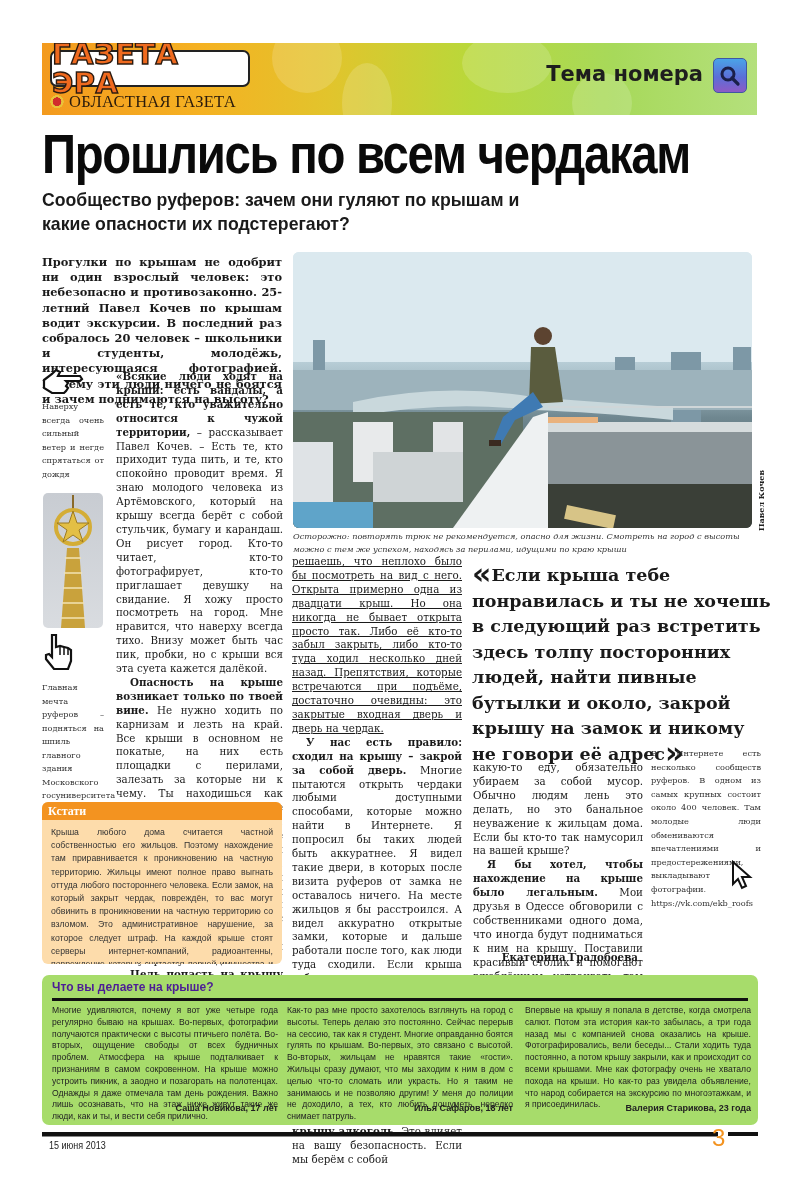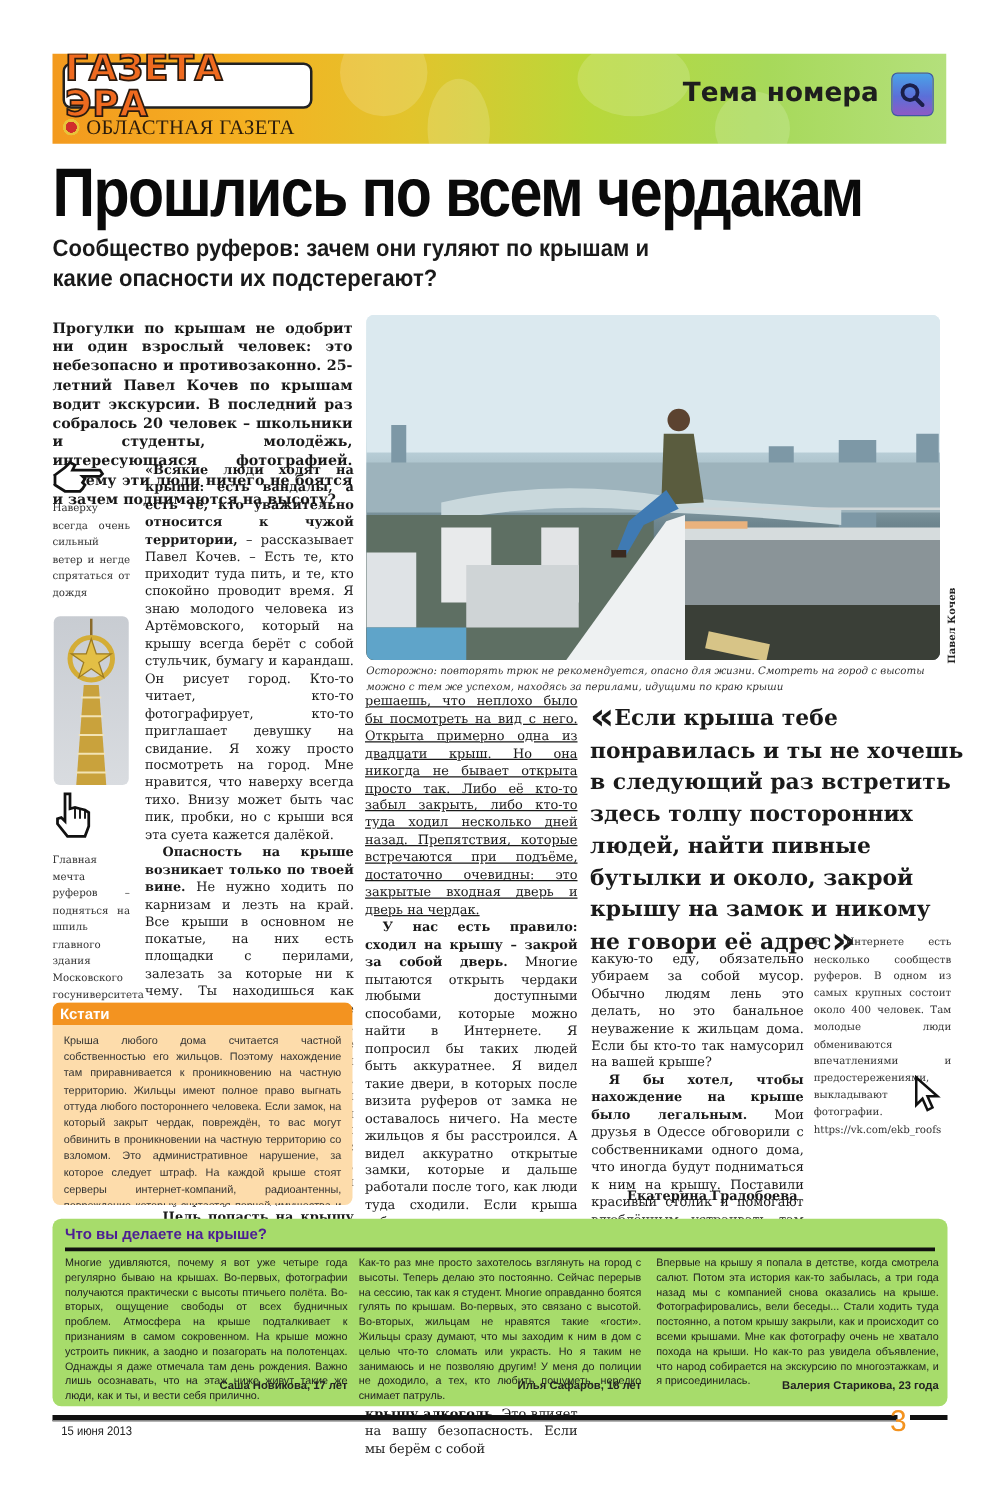--- a/index.html
+++ b/index.html
@@ -57,21 +57,21 @@
   
   #pullquote { left: 472px; top: 563px; width: 300px; font-weight: bold; font-size: 17.5px; line-height: 25.5px; color: #1a1a1a; }
   .guillemet { font-family: "DejaVu Sans", sans-serif; font-weight: bold; font-size: 30px; line-height: 20px; vertical-align: -3px; }
 
   
   #info-note { left: 651px; top: 747px; width: 110px; font-size: 8.2px; line-height: 13.6px; color: #333; text-align: justify; }
   #cursor-icon { left: 731px; top: 860px; }
 
   
   #kstati { left: 42px; top: 802px; width: 240px; height: 162px; background: #fddcab; border-radius: 6px; overflow: hidden; }
-  #kstati-header { height: 18px; background: #f39320; color: #fff; font-family: Liberation Sans, sans-serif; font-weight: bold; font-size: 12px; line-height: 18px; padding-left: 6px; }
+  #kstati-header { height: 18px; background: #f39320; color: #fff; font-family: Liberation Serif, serif; font-weight: bold; font-size: 12px; line-height: 18px; padding-left: 6px; }
   #kstati-body { padding: 6px 9px 0 9px; font-family: "Liberation Sans", sans-serif; font-size: 8.7px; line-height: 13.2px; color: #333; text-align: justify; }
 
   
   #green-box { left: 42px; top: 975px; width: 716px; height: 150px; background: #a7dc6b; border-radius: 7px; }
   #green-title { left: 10px; top: 5px; font-family: "Liberation Sans", sans-serif; font-weight: bold; font-size: 12px; color: #4c1d95; }
   #green-rule { left: 10px; top: 23px; width: 696px; height: 3px; background: #111; }
   .opinion { position: absolute; top: 30px; width: 226px; font-family: "Liberation Sans", sans-serif; font-size: 8.6px; line-height: 11.8px; color: #222; text-align: justify; }
   .opinion .sig { position: absolute; right: 0; font-weight: bold; font-size: 9px; }
 
   

